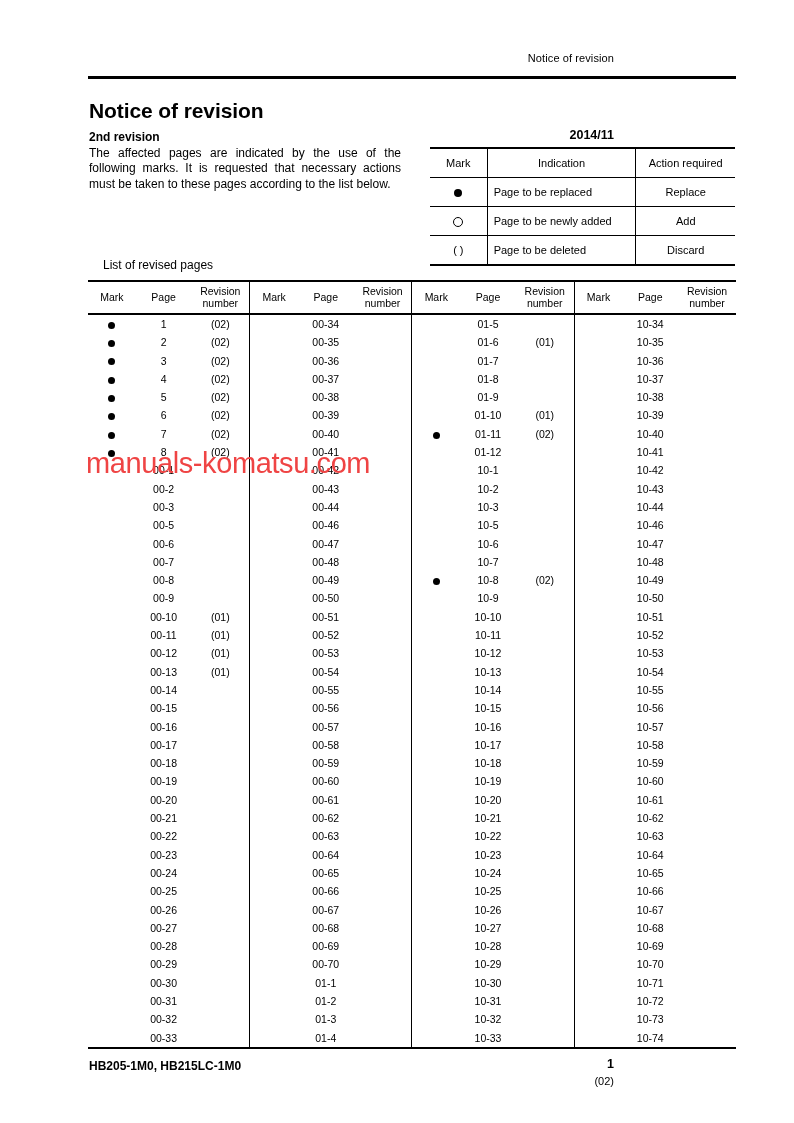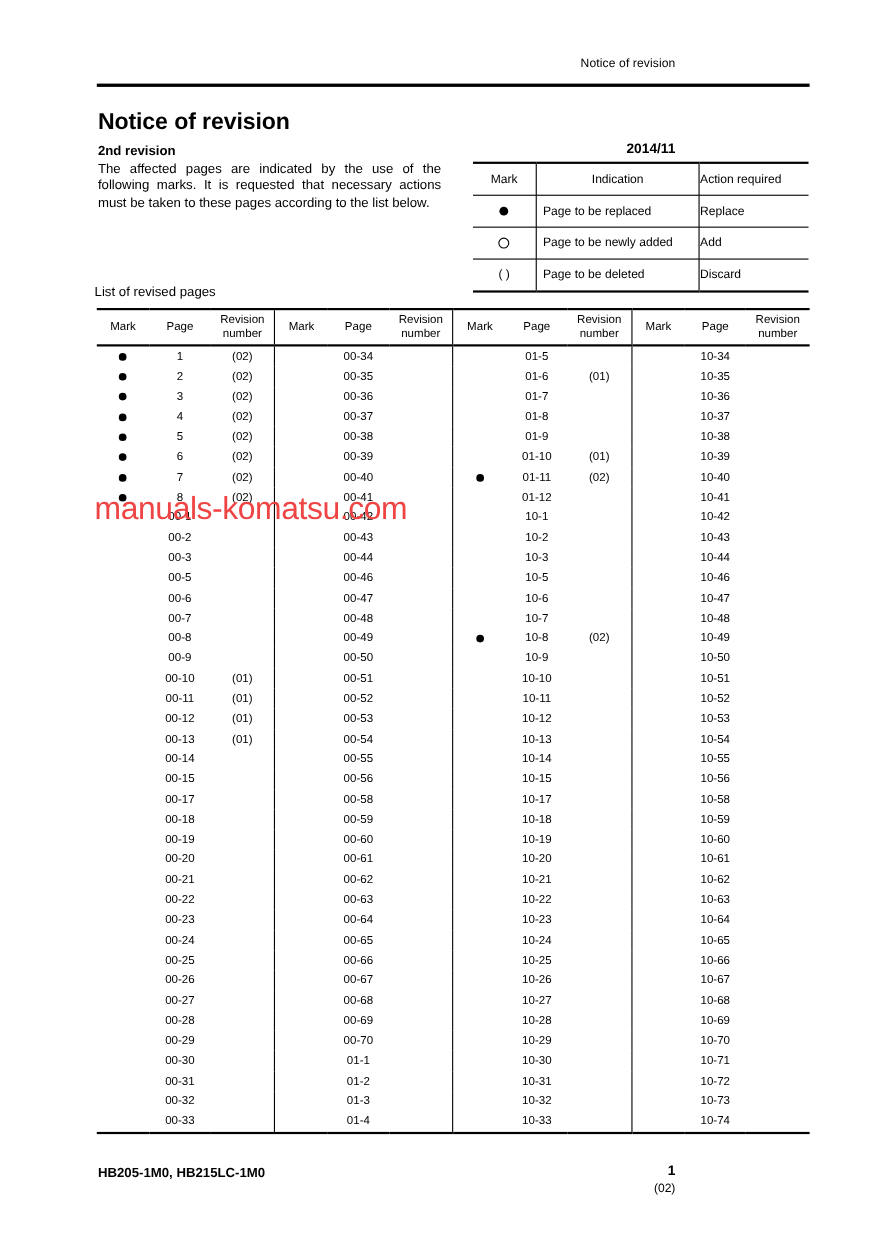--- a/index.html
+++ b/index.html
@@ -94,41 +94,41 @@
   .legend tr:first-child td {
     border-top: 2.5px solid #000;
   }
   .legend tr:last-child td {
     border-bottom: 2.5px solid #000;
   }
   .legend td:first-child { border-left: none; }
   .legend td:last-child  { border-right: none; }
   .lg-mark  { width: 58px;  text-align: center; }
   .lg-ind   { width: 146px; text-align: center; }
-  .lg-act   { width: 101px; text-align: left; }
+  .lg-act   { width: 101px; text-align: center; }
   .legend tr.data .lg-ind { text-align: left; padding-left: 6px; }
   .mark-open {
     display: inline-block;
     width: 8px; height: 8px;
     border: 1.4px solid #000;
     border-radius: 50%;
     vertical-align: middle;
   }
   .mark-filled {
     display: inline-block;
     width: 8px; height: 8px;
     background: #000;
     border-radius: 50%;
     vertical-align: middle;
   }
 
   
   .list-caption {
     position: absolute;
-    left: 86px;
+    left: 103px;
     top: 258px;
     font-size: 12px;
   }
 
   .pages-wrap {
     position: absolute;
     left: 88px;
     top: 280px;
     width: 648px;
   }
@@ -580,20 +580,34 @@
             <td class="col-rev"></td>
             <td class="col-mark vsep"></td>
             <td class="col-page">10-15</td>
             <td class="col-rev"></td>
             <td class="col-mark vsep"></td>
             <td class="col-page">10-56</td>
             <td class="col-rev"></td>
           </tr>
           <tr>
             <td class="col-mark"></td>
+            <td class="col-page">00-16</td>
+            <td class="col-rev"></td>
+            <td class="col-mark vsep"></td>
+            <td class="col-page">00-57</td>
+            <td class="col-rev"></td>
+            <td class="col-mark vsep"></td>
+            <td class="col-page">10-16</td>
+            <td class="col-rev"></td>
+            <td class="col-mark vsep"></td>
+            <td class="col-page">10-57</td>
+            <td class="col-rev"></td>
+          </tr>
+          <tr>
+            <td class="col-mark"></td>
             <td class="col-page">00-17</td>
             <td class="col-rev"></td>
             <td class="col-mark vsep"></td>
             <td class="col-page">00-58</td>
             <td class="col-rev"></td>
             <td class="col-mark vsep"></td>
             <td class="col-page">10-17</td>
             <td class="col-rev"></td>
             <td class="col-mark vsep"></td>
             <td class="col-page">10-58</td>

